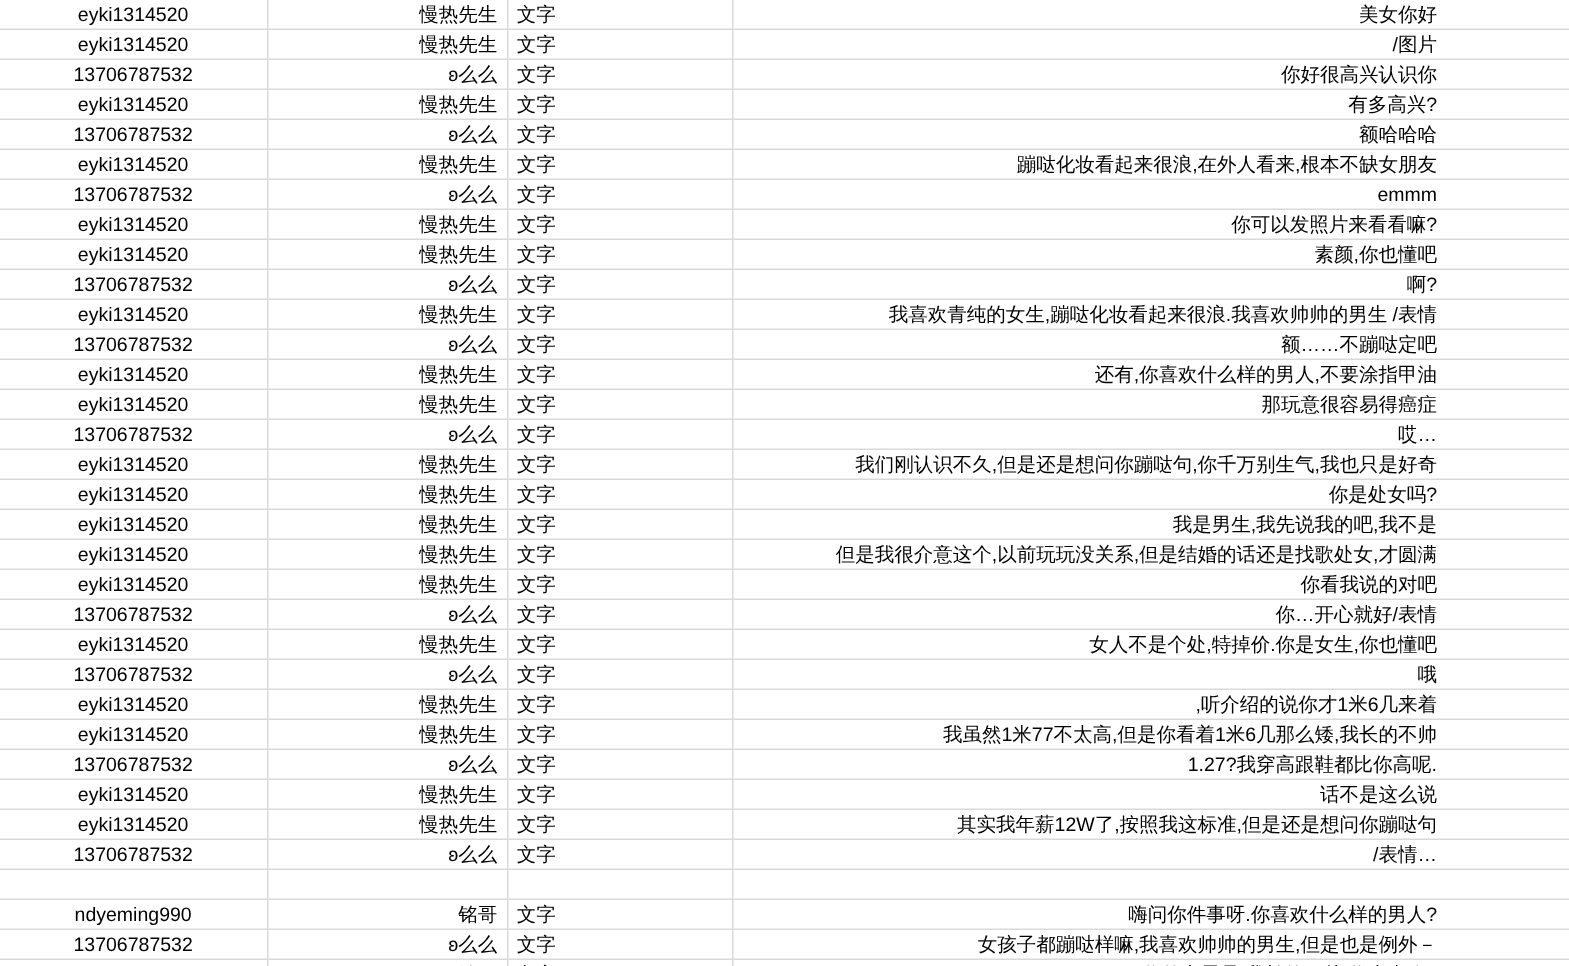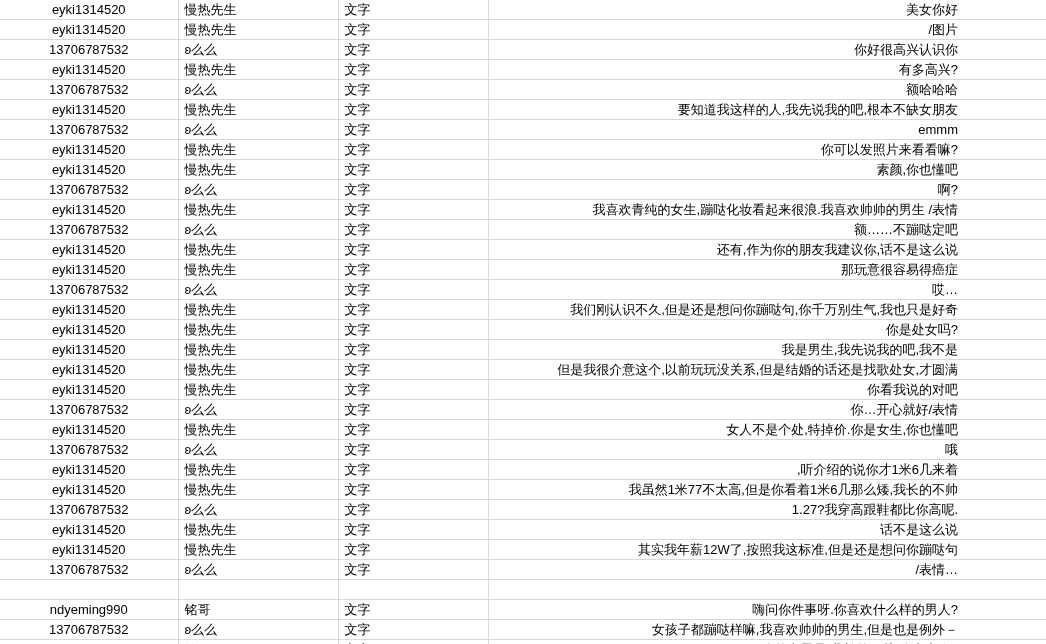--- a/index.html
+++ b/index.html
@@ -32,21 +32,21 @@
     white-space: nowrap;
     font-size: 13px;
   }
   td.c-id {
     width: 178px;
     text-align: center;
     border-right: 1px solid #d9d9d9;
   }
   td.c-name {
     width: 160px;
-    text-align: left;
+    text-align: right;
     border-right: 1px solid #d9d9d9;
   }
   td.c-type {
     width: 150px;
     text-align: left;
     border-right: 1px solid #d9d9d9;
   }
   td.c-msg {
     width: 558px;
     text-align: right;
@@ -97,21 +97,21 @@
       <tr>
         <td class="c-id">13706787532</td>
         <td class="c-name">ʚ么么</td>
         <td class="c-type">文字</td>
         <td class="c-msg">额哈哈哈</td>
       </tr>
       <tr>
         <td class="c-id">eyki1314520</td>
         <td class="c-name">慢热先生</td>
         <td class="c-type">文字</td>
-        <td class="c-msg">要知道我这样的人,我先说我的吧,根本不缺女朋友</td>
+        <td class="c-msg">蹦哒化妆看起来很浪,在外人看来,根本不缺女朋友</td>
       </tr>
       <tr>
         <td class="c-id">13706787532</td>
         <td class="c-name">ʚ么么</td>
         <td class="c-type">文字</td>
         <td class="c-msg">emmm</td>
       </tr>
       <tr>
         <td class="c-id">eyki1314520</td>
         <td class="c-name">慢热先生</td>
@@ -139,21 +139,21 @@
       <tr>
         <td class="c-id">13706787532</td>
         <td class="c-name">ʚ么么</td>
         <td class="c-type">文字</td>
         <td class="c-msg">额……不蹦哒定吧</td>
       </tr>
       <tr>
         <td class="c-id">eyki1314520</td>
         <td class="c-name">慢热先生</td>
         <td class="c-type">文字</td>
-        <td class="c-msg">还有,作为你的朋友我建议你,话不是这么说</td>
+        <td class="c-msg">还有,你喜欢什么样的男人,不要涂指甲油</td>
       </tr>
       <tr>
         <td class="c-id">eyki1314520</td>
         <td class="c-name">慢热先生</td>
         <td class="c-type">文字</td>
         <td class="c-msg">那玩意很容易得癌症</td>
       </tr>
       <tr>
         <td class="c-id">13706787532</td>
         <td class="c-name">ʚ么么</td>

